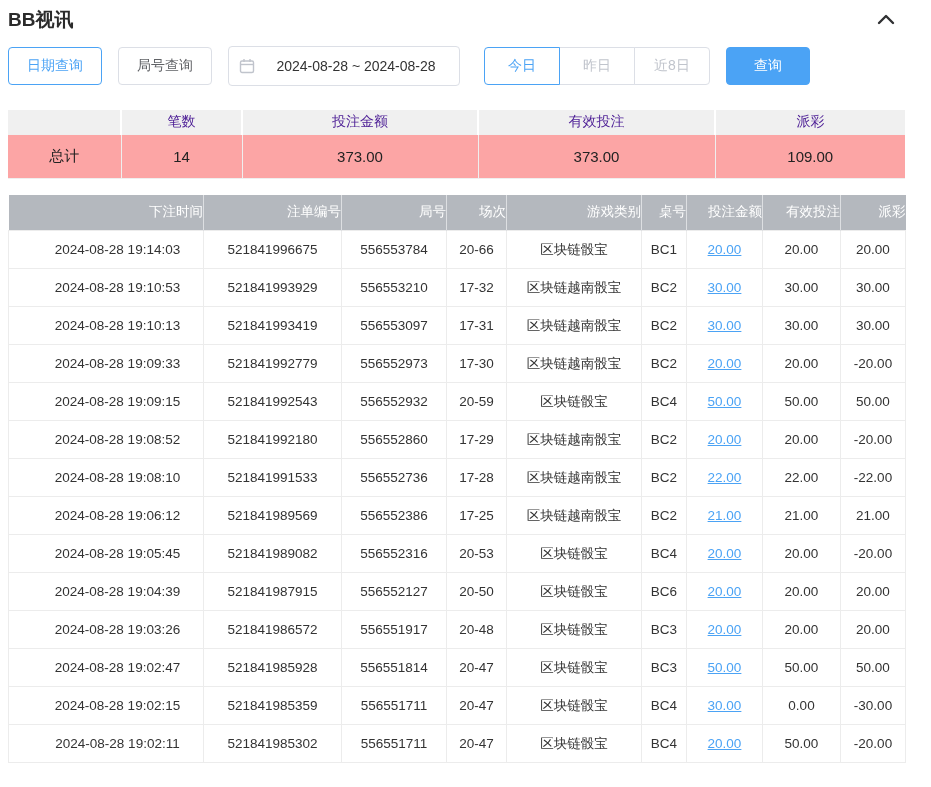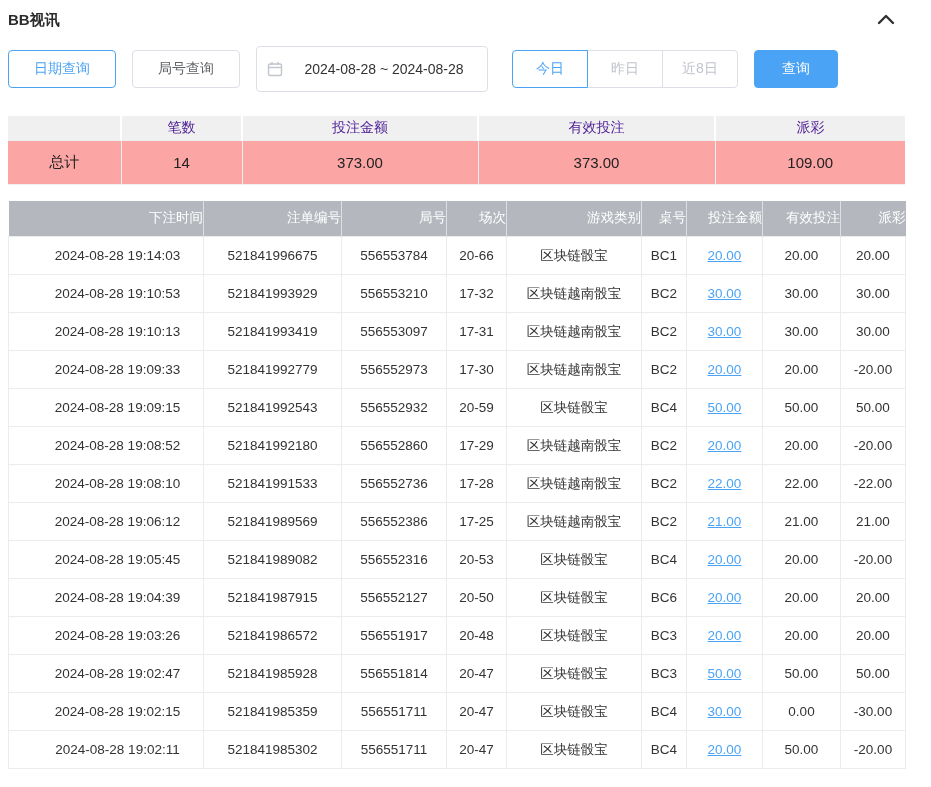--- a/index.html
+++ b/index.html
@@ -11,35 +11,35 @@
     position: relative;
     overflow: hidden;
   }
   .panel { padding: 8px; }
 
   
   .panel-header {
     display:flex; justify-content:space-between; align-items:center;
     height: 24px; margin-bottom: 14px;
   }
-  .panel-title { font-size: 15px; font-weight: bold; color:#2b2b2b; }
+  .panel-title { font-size: 19px; font-weight: bold; color:#2b2b2b; }
   .collapse-btn { cursor:pointer; margin-right: 28px; display:flex; align-items:center; }
 
   
   .filter-bar { display:flex; align-items:center; margin-bottom: 24px; }
   .btn {
     height: 38px; border-radius: 4px; background:#fff;
-    font-size: 14px; padding: 0 25px; cursor:pointer;
+    font-size: 14px; padding: 0 18px; cursor:pointer;
     border: 1px solid #dcdfe6; color:#606266;
     font-family: inherit;
   }
   .btn.outline-blue { border-color: var(--accent); color: var(--accent); }
   .btn + .btn, .filter-bar > * + * { margin-left: 16px; }
   .date-input {
-    height: 46px; width: 232px; border:1px solid #dcdfe6; border-radius:4px;
+    height: 40px; width: 232px; border:1px solid #dcdfe6; border-radius:4px;
     display:flex; align-items:center; padding: 0 10px; cursor:pointer;
     background:#fff;
   }
   .date-input .cal { display:flex; align-items:center; margin-right:8px; }
   .date-input .val { font-size: 14px; color:#333; flex:1; text-align:center; }
   .btn-group { display:flex;margin-left:24px; }
   .btn-group button {
     height:38px; min-width:76px; background:#fff; font-size:14px;
     border:1px solid #dcdfe6; color:#c0c4cc; cursor:pointer; padding:0 14px;
     font-family: inherit;

